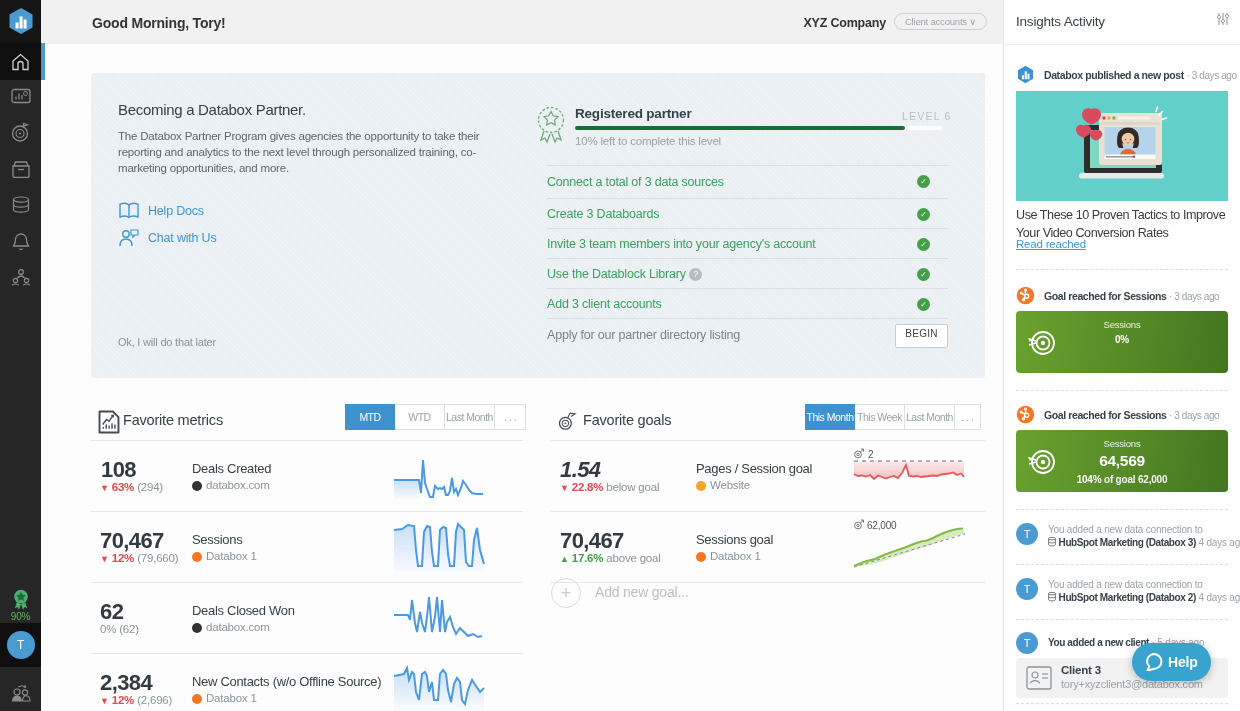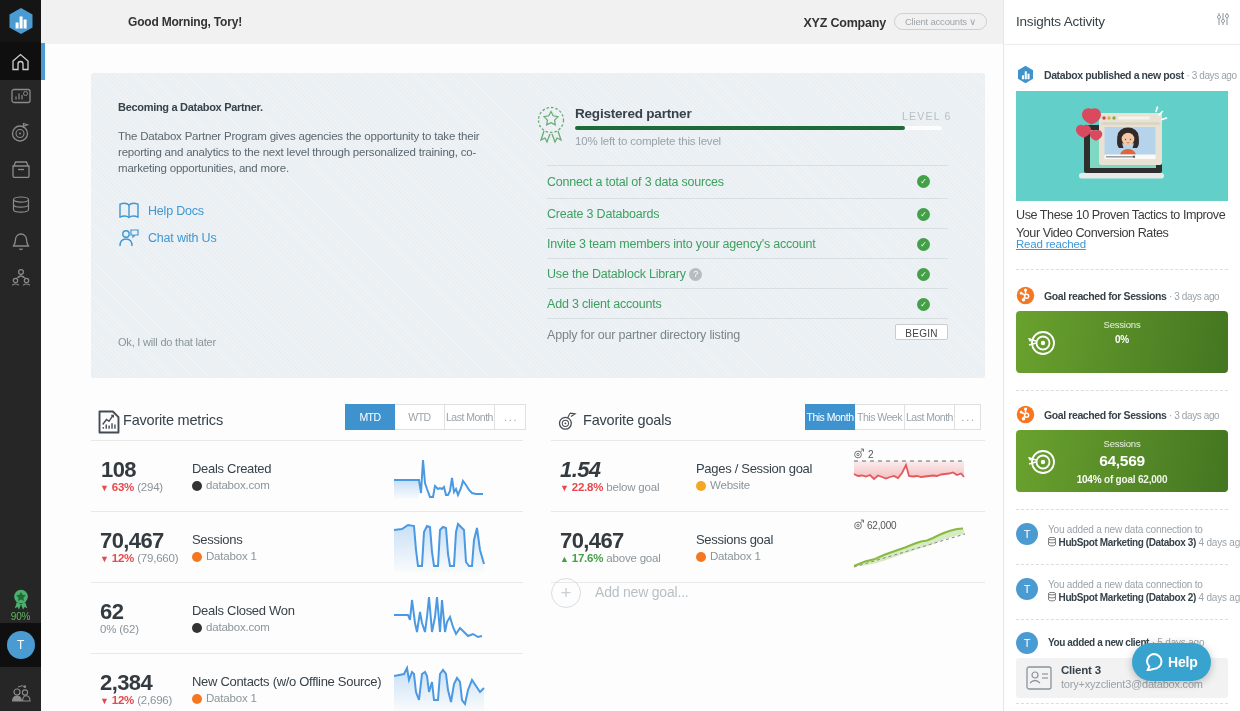--- a/index.html
+++ b/index.html
@@ -13,42 +13,42 @@
 .navactive { position:absolute; left:0; top:42px; width:41px; height:38px; background:#0f0f0f; }
 .bluebar { position:absolute; left:41px; top:43px; width:4px; height:37px; background:#4a9bd2; z-index:6; }
 .navic { position:absolute; left:0; width:41px; height:36px; display:flex; align-items:center; justify-content:center; }
 .badge90 { position:absolute; left:0; top:588px; width:41px; text-align:center; color:#5cb85c; font-size:10px; }
 .tblk { position:absolute; left:0; top:623px; width:41px; height:44px; background:#0f0f0f; display:flex; align-items:center; justify-content:center; }
 .tavatar { width:28px; height:28px; border-radius:50%; background:#4a9bd2; color:#fff; font-size:12px; display:flex; align-items:center; justify-content:center; }
 
 
 .main { position:absolute; left:41px; top:0; width:962px; height:711px; background:#fdfdfd; }
 .hdr { position:absolute; left:0; top:0; width:962px; height:44px; background:#f1f1f2; }
-.hdr h1 { position:absolute; left:51px; top:15px; font-size:12px; font-weight:700; color:#333; letter-spacing:-0.2px;margin-left:36px; }
+.hdr h1 { position:absolute; left:51px; top:15px; font-size:14px; font-weight:700; color:#333; letter-spacing:-0.2px; }
 .xyz { position:absolute; right:117px; top:16px; font-size:12.5px; font-weight:700; color:#333; white-space:nowrap; }
 .clientbtn { position:absolute; right:16px; top:13px; width:93px; height:17px; border:1px solid #cfcfcf; border-radius:9px; background:#f1f1f2; color:#a0a5a9; font-size:9.5px; line-height:15px; text-align:center; white-space:nowrap; }
 
 
 .panel { position:absolute; left:50px; top:73px; width:894px; height:305px; border-radius:3px;
   background:#e9eff2;
   background-image:repeating-linear-gradient(45deg, rgba(255,255,255,.28) 0 1px, rgba(0,0,0,0) 1px 3px); }
-.panel h2 { position:absolute; left:27px; top:28px; font-size:11px; font-weight:700; color:#37424a; letter-spacing:-0.3px; }
+.panel h2 { position:absolute; left:27px; top:28px; font-size:15px; font-weight:400; color:#37424a; letter-spacing:-0.3px; }
 .ptext { position:absolute; left:27px; top:55px; width:400px; font-size:11.5px; line-height:16px; color:#5c6770; }
 .plink { position:absolute; left:27px; font-size:12.5px; color:#3e97d3; display:flex; align-items:center; gap:8px; }
 .plater { position:absolute; left:27px; top:263px; font-size:11px; color:#8a949b; }
 .pright { position:absolute; left:444px; top:0; width:423px; height:305px; }
 .rp-title { position:absolute; left:40px; top:33px; font-size:13.5px; font-weight:700; color:#37424a; }
 .rp-level { position:absolute; left:367px; top:37px; font-size:10.5px; letter-spacing:1.2px; color:#b9c0c5; }
 .rp-barbg { position:absolute; left:40px; top:53px; width:367px; height:4px; background:#fdfdfd; border-radius:2px; }
 .rp-bar { width:330px; height:4px; background:#1d6b38; border-radius:2px; }
 .rp-sub { position:absolute; left:40px; top:62px; font-size:11.5px; color:#9aa3aa; }
 .chk { position:absolute; left:12px; width:401px; height:30px; border-top:1px solid #d8dfe2; font-size:12.5px; color:#3da05f; line-height:30px; }
 .chk .ck { position:absolute; right:18px; top:9px; width:13px; height:13px; border-radius:50%; background:#43a047; color:#fff; font-size:8px; line-height:13px; text-align:center; }
 .applyrow { position:absolute; left:12px; top:245px; width:401px; height:40px; border-top:1px solid #d8dfe2; font-size:12.5px; color:#7b858c; line-height:33px; }
-.beginbtn { position:absolute; right:0; top:5px; width:53px; height:16px; background:#fff; border:1px solid #c7ccd0; border-radius:2px; font-size:10px; color:#444; text-align:center; line-height:18px; letter-spacing:0.3px; }
+.beginbtn { position:absolute; right:0; top:5px; width:53px; height:24px; background:#fff; border:1px solid #c7ccd0; border-radius:2px; font-size:10px; color:#444; text-align:center; line-height:18px; letter-spacing:0.3px; }
 .sechead { position:absolute; height:44px; }
 .secic { position:absolute; left:0; top:0; width:24px; height:24px; }
 .sectitle { position:absolute; left:28px; top:4px; font-size:14.5px; color:#37424a; }
 .tabs { position:absolute; top:-4px; display:flex; height:26px; }
 .tab { border:1px solid #e0e0e0; border-left:none; background:#fff; color:#9aa3aa; font-size:10.5px; line-height:24px; width:50px; text-align:center; white-space:nowrap; overflow:hidden; letter-spacing:-0.5px; }
 .tab.first { border-left:1px solid #e0e0e0; }
 .tab.on { background:#3e93cf; border-color:#3e93cf; color:#fff; }
 .mrow { position:absolute; left:0; width:100%; border-top:1px solid #e8e8e8; }
 .bignum { position:absolute; left:9px; font-size:22px; font-weight:700; color:#333a40; letter-spacing:-0.6px; }
 .delta { position:absolute; left:9px; font-size:11.5px; color:#8a949b; white-space:nowrap; }

